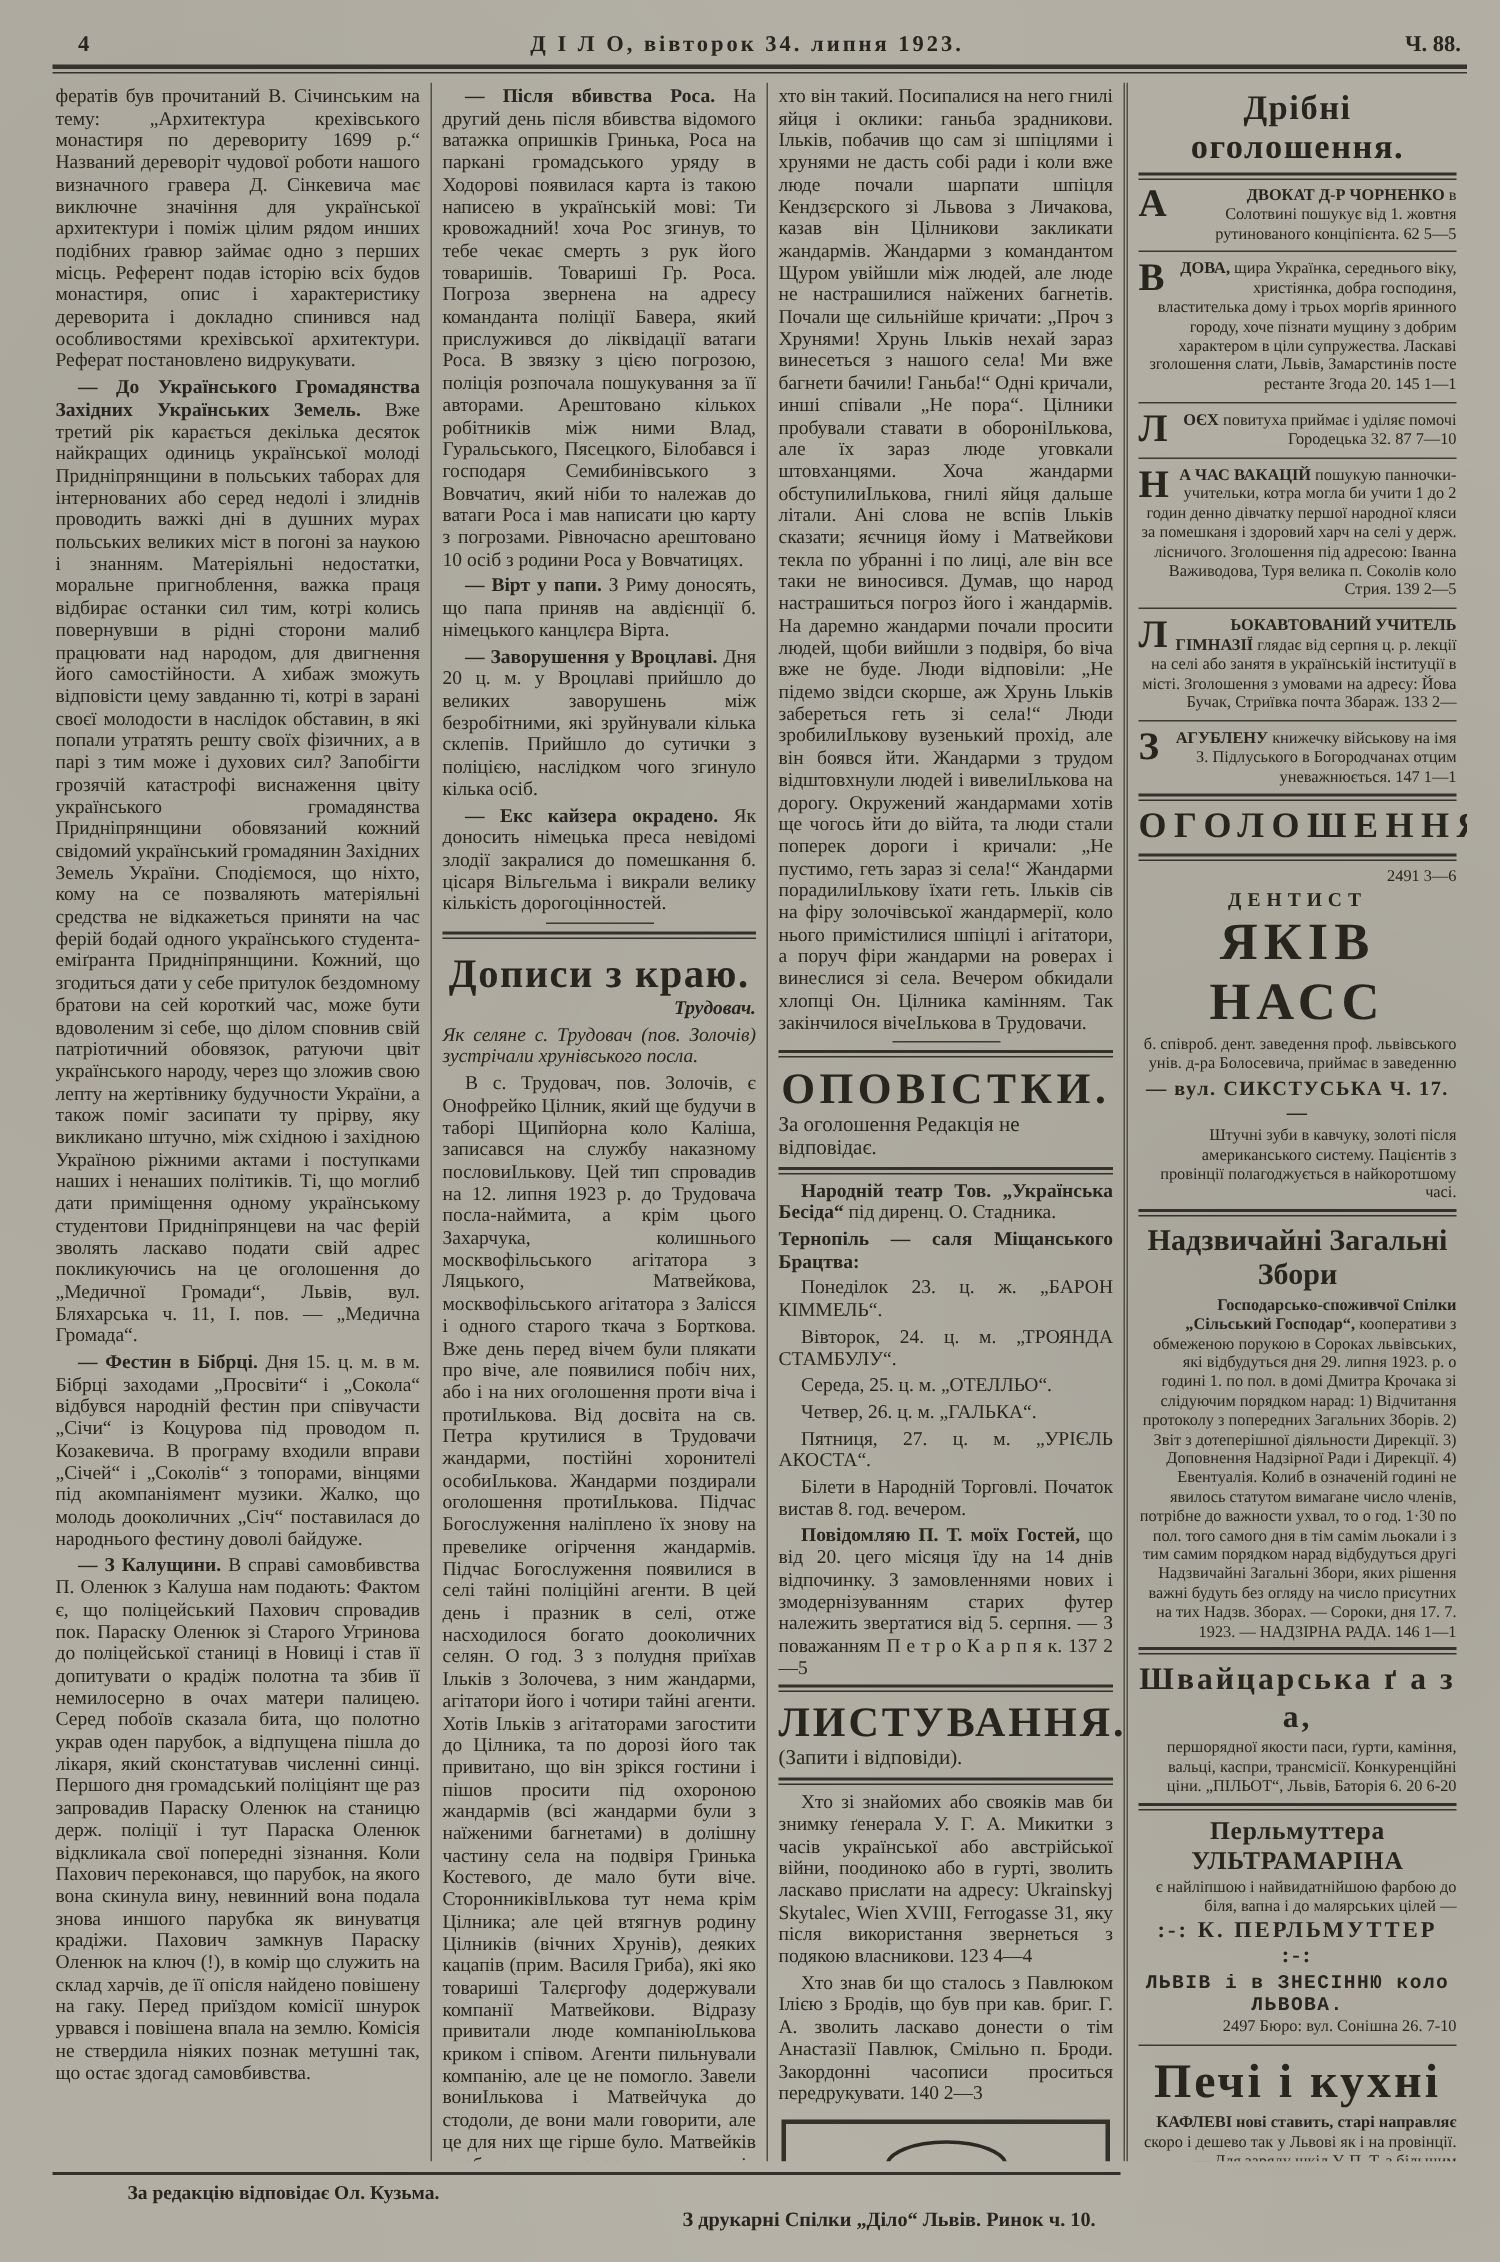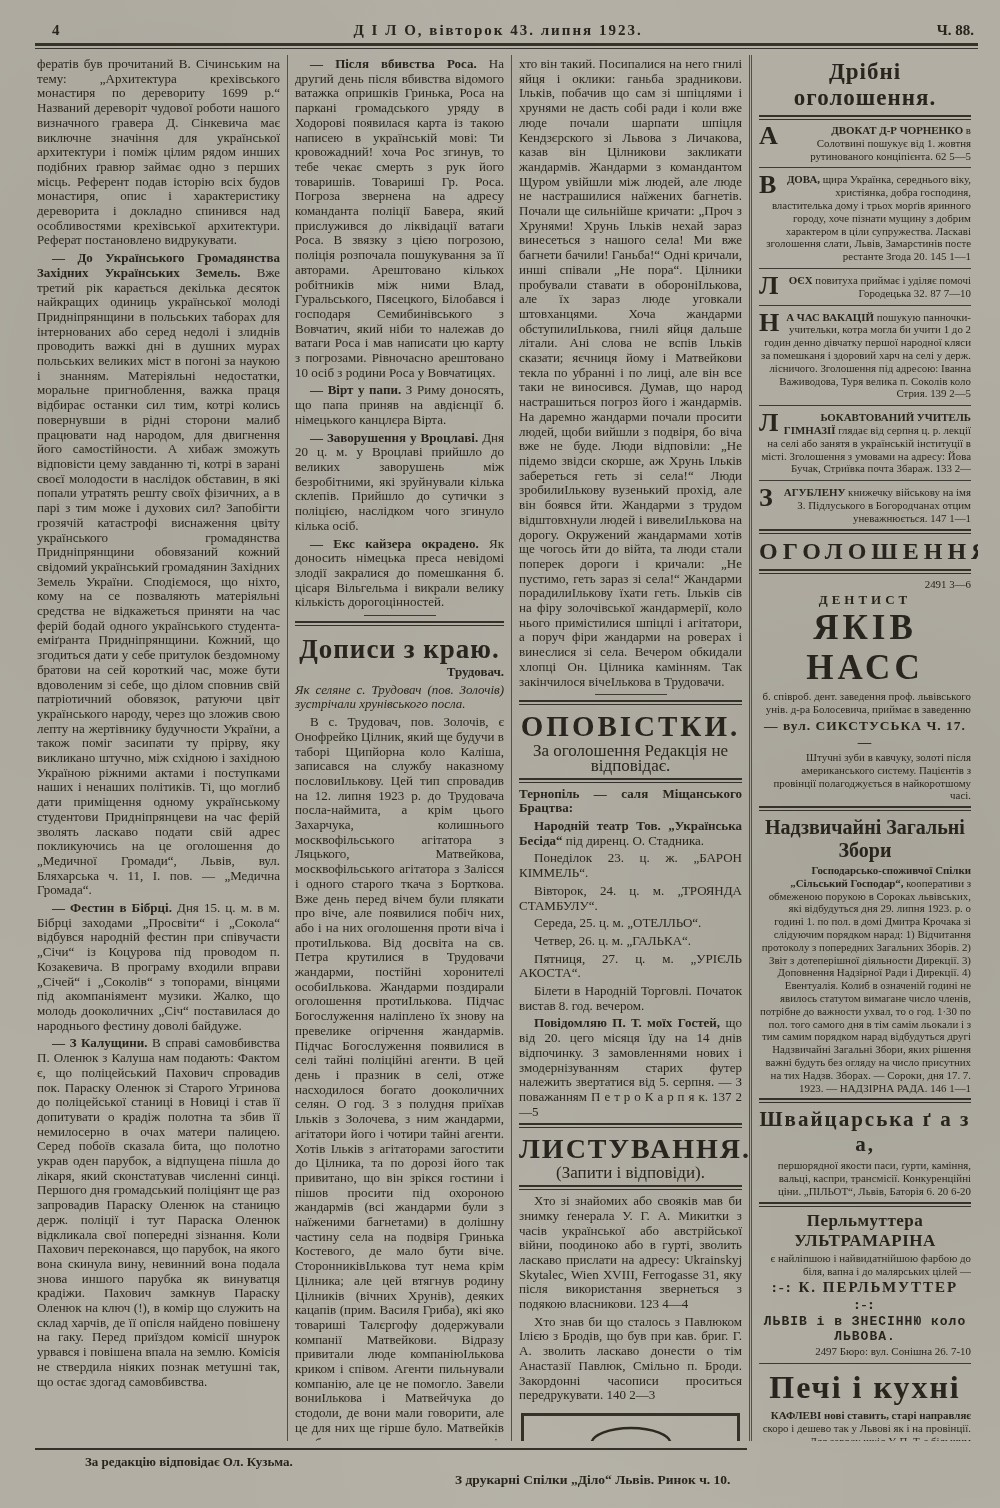--- a/index.html
+++ b/index.html
@@ -20,30 +20,30 @@
   .col{overflow:hidden;padding:2px 7px 0 7px;box-sizing:border-box;}
   .col-1{width:252px;padding-left:2px;}
   .col-2{width:224px;border-left:1px solid #524f45;}
   .col-3{width:238px;border-left:1px solid #524f45;}
   .col-4{flex:1;border-left:3px double #524f45;}
   .para{margin:0 0 3px;text-align:justify;text-indent:15px;font-size:13px;line-height:14.7px;}
   .col-4 .para{font-size:10.9px;line-height:12.8px;margin-bottom:2px;text-align:right;}
   .ni{text-indent:0;}
   .lead{font-weight:bold;}
   .c{text-align:center;text-indent:0;}
-  .r{text-align:right;text-indent:0;}
+  .r{text-align:right;text-indent:0;font-style:italic;}
   .b{font-weight:bold;}
   .i{font-style:italic;}
   .s{font-size:10.5px;}
   .fund{font-size:13px;font-weight:bold;letter-spacing:1.5px;line-height:17.5px;margin:6px 0 4px;text-align:center;}
   .head{text-align:center;font-weight:bold;margin:4px 0;text-indent:0;}
   .h-dopysy{font-size:27px;letter-spacing:1px;margin:8px 0 0;}
   .h-opov{font-size:29px;letter-spacing:3px;margin:5px 0 0;}
   .h-lyst{font-size:28px;letter-spacing:2px;margin:5px 0 0;}
-  .sub{font-size:17px;text-align:center;text-indent:0;margin:1px 0 3px;font-weight:normal;}
+  .sub{font-size:14px;text-align:left;text-indent:0;margin:1px 0 3px;font-weight:normal;}
   .h-dribni{font-size:23px;letter-spacing:1px;margin:2px 0 3px;}
   .h-ogol{font-size:24px;letter-spacing:5px;margin:3px 0;}
   .rule{border-top:1px solid #3c3a32;margin:5px 0;}
   .rule.short{width:72px;margin:5px auto;}
   .rule2{border-top:2px solid #33312a;border-bottom:1px solid #33312a;height:2px;margin:4px 0;}
   .dropcap{float:left;font-size:26px;line-height:21px;font-weight:bold;padding:1px 3px 0 0;}
   .box{border:2px solid #33312a;padding:5px 6px;margin:8px 2px 4px;}
   .glasses-box{border-width:3px;padding:4px 6px 6px;margin-top:10px;}
   .d-dent-label{font-size:13px;letter-spacing:4px;margin:0;}
   .d-nass{font-size:35px;letter-spacing:4px;margin:0 0 2px;}
@@ -58,21 +58,21 @@
   .footer-rule{position:absolute;left:35px;top:1448px;width:712px;border-top:2px solid #33312a;}
   .footer-left{position:absolute;left:85px;top:1454px;font-weight:bold;font-size:13px;}
   .footer-right{position:absolute;left:455px;top:1472px;font-weight:bold;font-size:13.5px;}
 </style>
 </head>
 <body>
 
 <div class="page">
   <header class="hdr">
     <span class="pgnum">4</span>
-    <span class="masthead">Д І Л О, вівторок 43. липня 1923.</span>
+    <span class="masthead">Д І Л О, вівторок 34. липня 1923.</span>
     <span class="issue">Ч. 88.</span>
   </header>
   <div class="hdr-rule"></div>
   <main class="cols" id="columns">
       <div class="col col-1">
         <p class="para ni">фератів був прочитаний В. Січинським на тему: „Архитектура крехівського монастиря по дереворитy 1699 р.“ Названий дереворіт чудової роботи нашого визначного гравера Д. Сінкевича має виключне значіння для української архитектури і поміж цілим рядом инших подібних ґравюр займає одно з перших місць. Референт подав історію всіх будов монастиря, опис і характеристику дереворита і докладно спинився над особливостями крехівської архитектури. Реферат постановлено видрукувати.</p>
         <p class="para"><span class="lead">— До Українського Громадянства Західних Українських Земель. </span>Вже третий рік карається декілька десяток найкращих одиниць української молоді Придніпрянщини в польських таборах для інтернованих або серед недолі і злиднів проводить важкі дні в душних мурах польських великих міст в погоні за наукою і знанням. Матеріяльні недостатки, моральне пригноблення, важка праця відбирає останки сил тим, котрі колись повернувши в рідні сторони малиб працювати над народом, для двигнення його самостійности. А хибаж зможуть відповісти цему завданню ті, котрі в зарані своєї молодости в наслідок обставин, в які попали утратять решту своїх фізичних, а в парі з тим може і духових сил? Запобігти грозячій катастрофі виснаження цвіту українського громадянства Придніпрянщини обовязаний кожний свідомий український громадянин Західних Земель України. Сподіємося, що ніхто, кому на се позваляють матеріяльні средства не відкажеться приняти на час ферій бодай одного українського студента-еміґранта Придніпрянщини. Кожний, що згодиться дати у себе притулок бездомному братови на сей короткий час, може бути вдоволеним зі себе, що ділом сповнив свій патріотичний обовязок, ратуючи цвіт українського народу, через що зложив свою лепту на жертівнику будучности України, а також поміг засипати ту прірву, яку викликано штучно, між східною і західною Україною ріжними актами і поступками наших і ненаших політиків. Ті, що моглиб дати приміщення одному українському студентови Придніпрянцеви на час ферій зволять ласкаво подати свій адрес покликуючись на це оголошення до „Медичної Громади“, Львів, вул. Бляхарська ч. 11, І. пов. — „Медична Громада“.</p>
         <p class="para"><span class="lead">— Фестин в Бібрці. </span>Дня 15. ц. м. в м. Бібрці заходами „Просвіти“ і „Сокола“ відбувся народній фестин при співучасти „Січи“ із Коцурова під проводом п. Козакевича. В програму входили вправи „Січей“ і „Соколів“ з топорами, вінцями під акомпаніямент музики. Жалко, що молодь дооколичних „Січ“ поставилася до народнього фестину доволі байдуже.</p>
         <p class="para"><span class="lead">— З Калущини. </span>В справі самовбивства П. Оленюк з Калуша нам подають: Фактом є, що поліцейський Пахович спровадив пок. Параску Оленюк зі Старого Угринова до поліцейської станиці в Новиці і став її допитувати о крадіж полотна та збив її немилосерно в очах матери палицею. Серед побоїв сказала бита, що полотно украв оден парубок, а відпущена пішла до лікаря, який сконстатував численні синці. Першого дня громадський поліціянт ще раз запровадив Параску Оленюк на станицю держ. поліції і тут Параска Оленюк відкликала свої попередні зізнання. Коли Пахович переконався, що парубок, на якого вона скинула вину, невинний вона подала знова иншого парубка як винуватця крадіжи. Пахович замкнув Параску Оленюк на ключ (!), в комір що служить на склад харчів, де її опісля найдено повішену на гаку. Перед приїздом комісії шнурок урвався і повішена впала на землю. Комісія не ствердила ніяких познак метушні так, що остає здогад самовбивства.</p>
       </div>
@@ -88,22 +88,22 @@
         <p class="para i ni">Як селяне с. Трудовач (пов. Золочів) зустрічали хрунівського посла.</p>
         <p class="para">В с. Трудовач, пов. Золочів, є Онофрейко Цілник, який ще будучи в таборі Щипйорна коло Каліша, записався на службу наказному пословиІлькову. Цей тип спровадив на 12. липня 1923 р. до Трудовача посла-наймита, а крім цього Захарчука, колишнього москвофільського агітатора з Ляцького, Матвейкова, москвофільського агітатора з Залісся і одного старого ткача з Борткова. Вже день перед вічем були плякати про віче, але появилися побіч них, або і на них оголошення проти віча і протиІлькова. Від досвіта на св. Петра крутилися в Трудовачи жандарми, постійні хоронителі особиІлькова. Жандарми поздирали оголошення протиІлькова. Підчас Богослуження наліплено їх знову на превелике огірчення жандармів. Підчас Богослуження появилися в селі тайні поліційні агенти. В цей день і празник в селі, отже насходилося богато дооколичних селян. О год. 3 з полудня приїхав Ільків з Золочева, з ним жандарми, агітатори його і чотири тайні агенти. Хотів Ільків з агітаторами загостити до Цілника, та по дорозі його так привитано, що він зрікся гостини і пішов просити під охороною жандармів (всі жандарми були з наїженими багнетами) в долішну частину села на подвіря Гринька Костевого, де мало бути віче. СторонниківІлькова тут нема крім Цілника; але цей втягнув родину Цілників (вічних Хрунів), деяких кацапів (прим. Василя Гриба), які яко товариші Талєргофу додержували компанії Матвейкови. Відразу привитали люде компаніюІлькова криком і співом. Агенти пильнували компанію, але це не помогло. Завели вониІлькова і Матвейчука до стодоли, де вони мали говорити, але це для них ще гірше було. Матвейків пробував говорити, хотів представитиІлькова. Почався такий крик, що годі було почути слова. Люди вже знали, за яку ціну купив собі Ільків агітаторів. Виступив на підвисшення насамперед Ільків і сам представився,</p>
       </div>
       <div class="col col-3">
         <p class="para ni">хто він такий. Посипалися на него гнилі яйця і оклики: ганьба зрадникови. Ільків, побачив що сам зі шпіцлями і хрунями не дасть собі ради і коли вже люде почали шарпати шпіцля Кендзєрского зі Львова з Личакова, казав він Цілникови закликати жандармів. Жандарми з командантом Щуром увійшли між людей, але люде не настрашилися наїжених багнетів. Почали ще сильнійше кричати: „Проч з Хрунями! Хрунь Ільків нехай зараз винесеться з нашого села! Ми вже багнети бачили! Ганьба!“ Одні кричали, инші співали „Не пора“. Цілники пробували ставати в обороніІлькова, але їх зараз люде уговкали штовханцями. Хоча жандарми обступилиІлькова, гнилі яйця дальше літали. Ані слова не вспів Ільків сказати; яєчниця йому і Матвейкови текла по убранні і по лиці, але він все таки не виносився. Думав, що народ настрашиться погроз його і жандармів. На даремно жандарми почали просити людей, щоби вийшли з подвіря, бо віча вже не буде. Люди відповіли: „Не підемо звідси скорше, аж Хрунь Ільків забереться геть зі села!“ Люди зробилиІлькову вузенький прохід, але він боявся йти. Жандарми з трудом відштовхнули людей і вивелиІлькова на дорогу. Окружений жандармами хотів ще чогось йти до війта, та люди стали поперек дороги і кричали: „Не пустимо, геть зараз зі села!“ Жандарми порадилиІлькову їхати геть. Ільків сів на фіру золочівської жандармерії, коло нього примістилися шпіцлі і агітатори, а поруч фіри жандарми на роверах і винеслися зі села. Вечером обкидали хлопці Он. Цілника камінням. Так закінчилося вічеІлькова в Трудовачи.</p>
         <div class="rule short"></div>
         <div class="rule2"></div>
         <div class="head h-opov">ОПОВІСТКИ.</div>
         <p class="para sub">За оголошення Редакція не відповідає.</p>
         <div class="rule2"></div>
+        <p class="para"><span class="lead">Народній театр Тов. „Українська Бесіда“ </span>під диренц. О. Стадника.</p>
         <p class="para ni b">Тернопіль — саля Міщанського Брацтва:</p>
-        <p class="para"><span class="lead">Народній театр Тов. „Українська Бесіда“ </span>під диренц. О. Стадника.</p>
         <p class="para">Понеділок 23. ц. ж. „БАРОН КІММЕЛЬ“.</p>
         <p class="para">Вівторок, 24. ц. м. „ТРОЯНДА СТАМБУЛУ“.</p>
         <p class="para">Середа, 25. ц. м. „ОТЕЛЛЬО“.</p>
         <p class="para">Четвер, 26. ц. м. „ГАЛЬКА“.</p>
         <p class="para">Пятниця, 27. ц. м. „УРІЄЛЬ АКОСТА“.</p>
         <p class="para">Білети в Народній Торговлі. Початок вистав 8. год. вечером.</p>
         <p class="para"><span class="lead">Повідомляю П. Т. моїх Гостей, </span>що від 20. цего місяця їду на 14 днів відпочинку. З замовленнями нових і змодернізуванням старих футер належить звертатися від 5. серпня. — З поважанням П е т р о  К а р п я к.   137 2—5</p>
         <div class="rule2"></div>
         <div class="head h-lyst">ЛИСТУВАННЯ.</div>
         <p class="para sub">(Запити і відповіди).</p>

